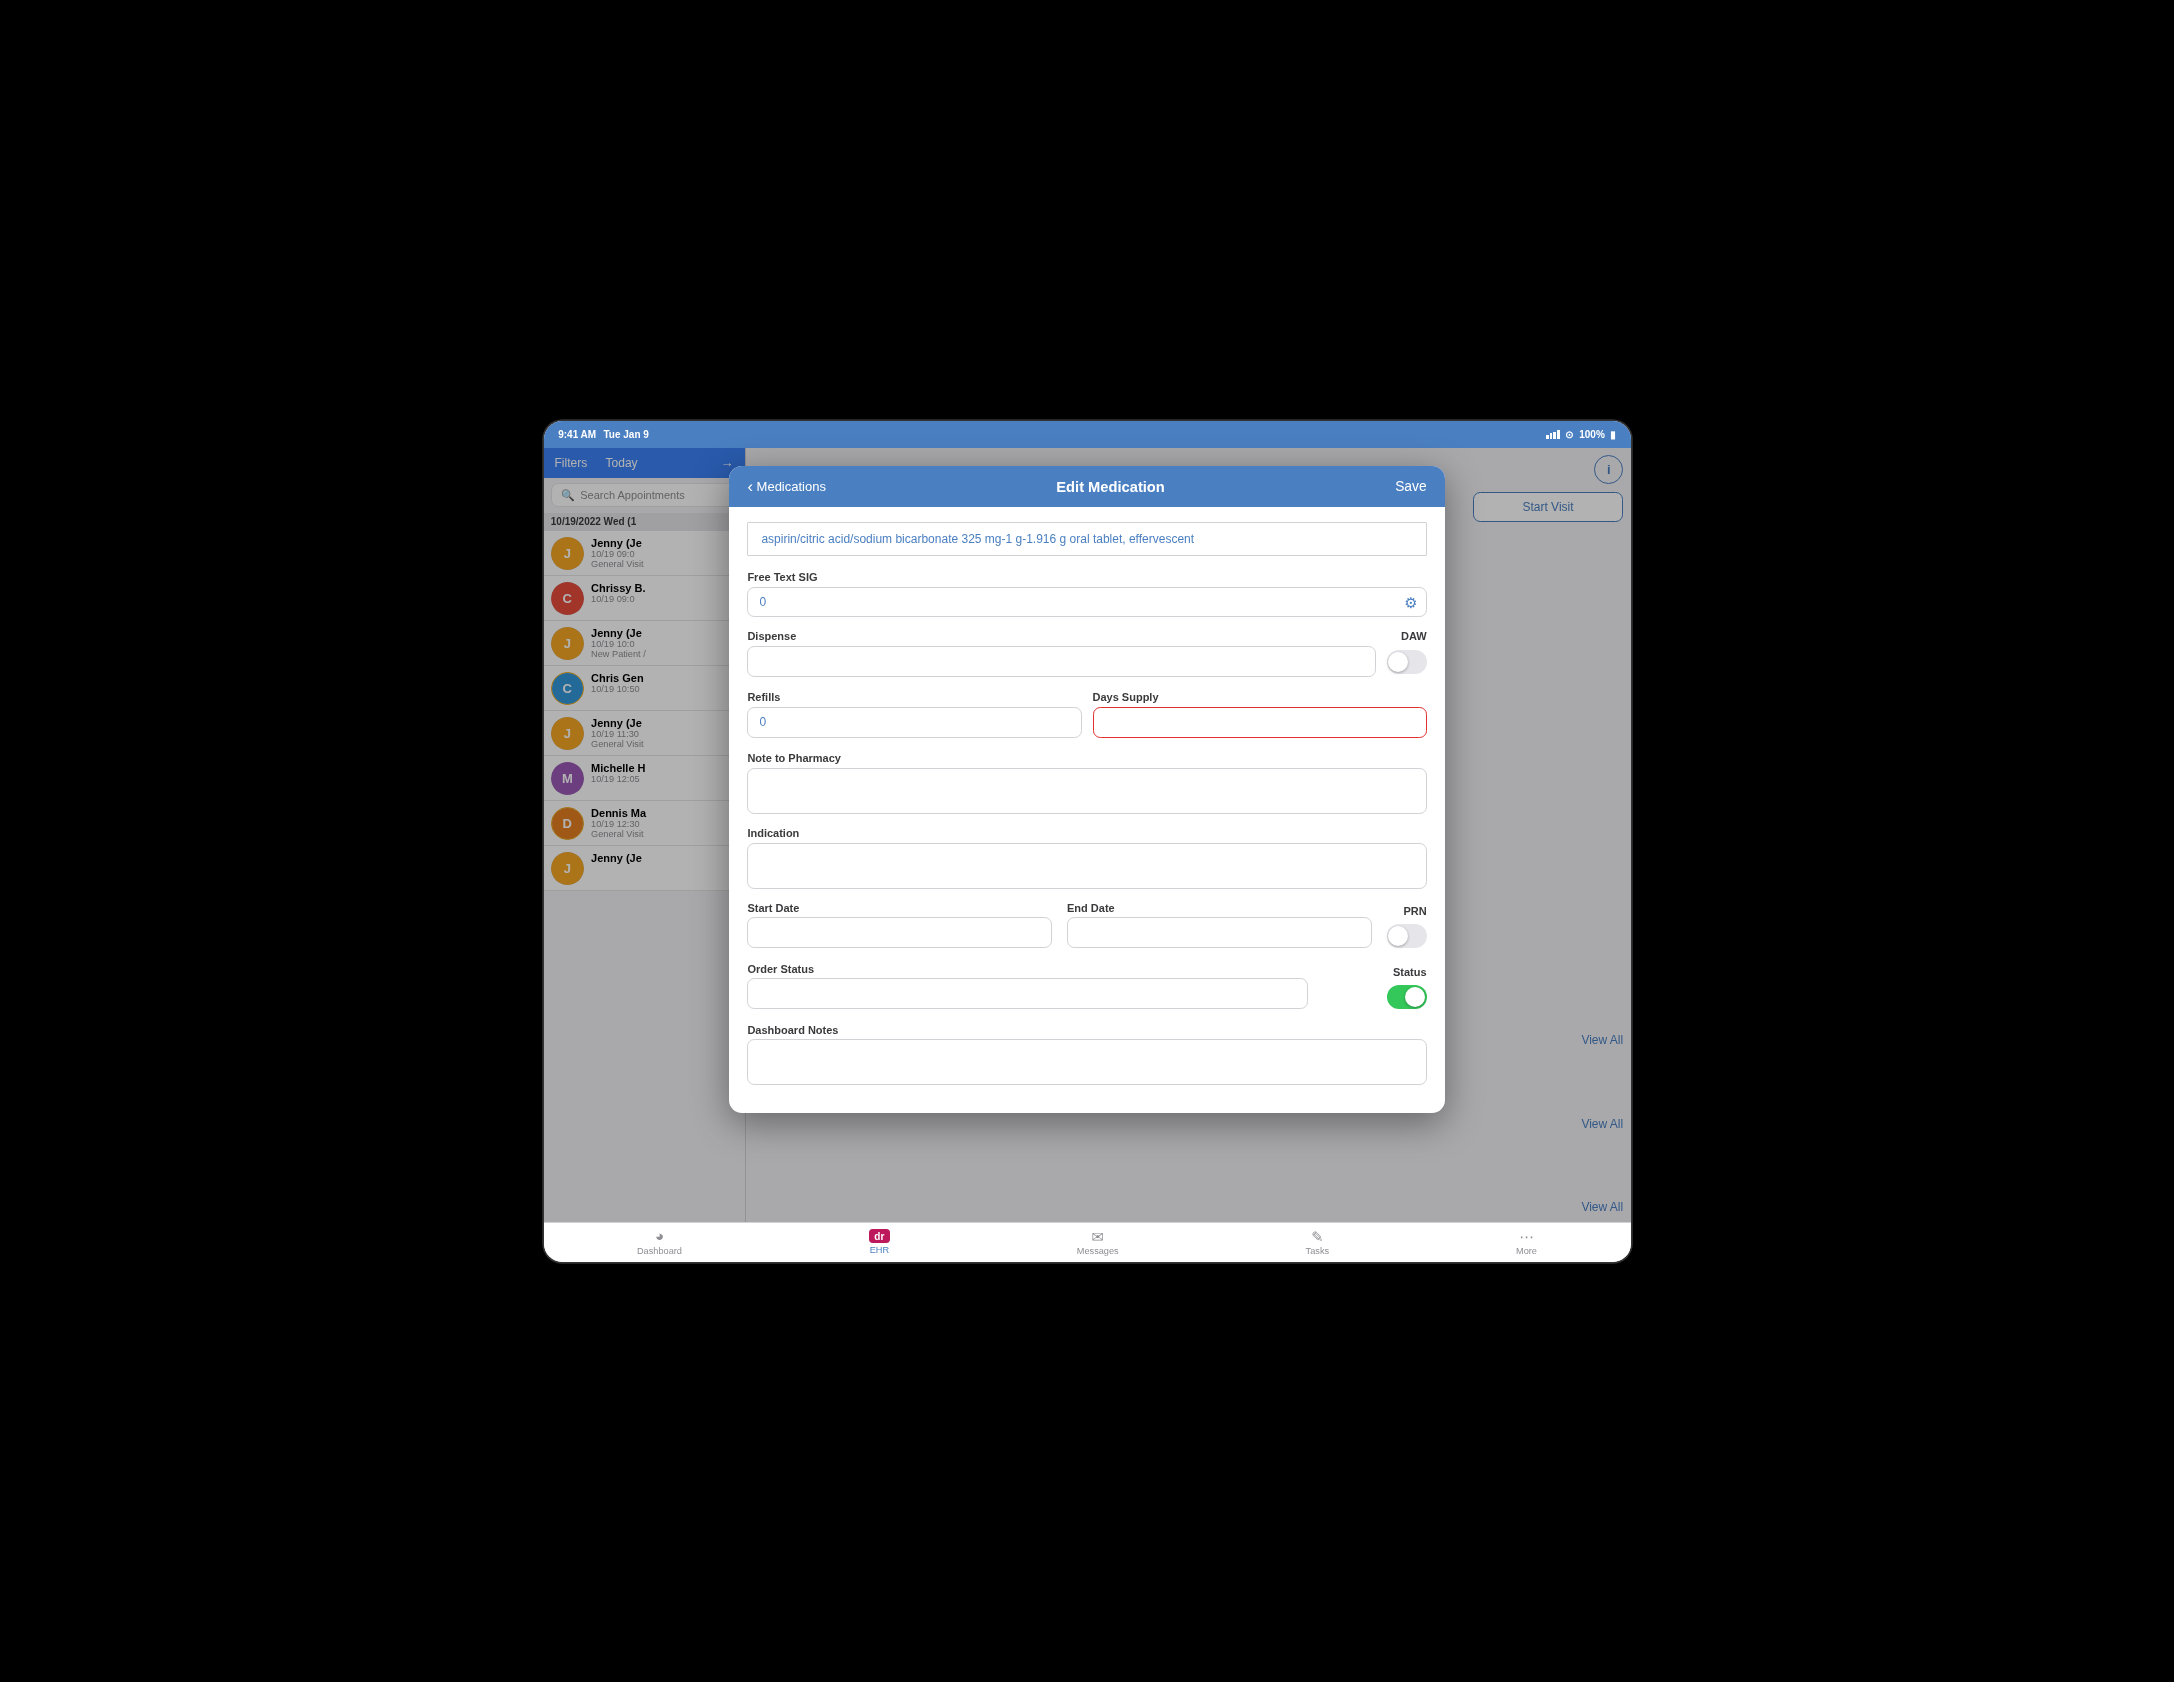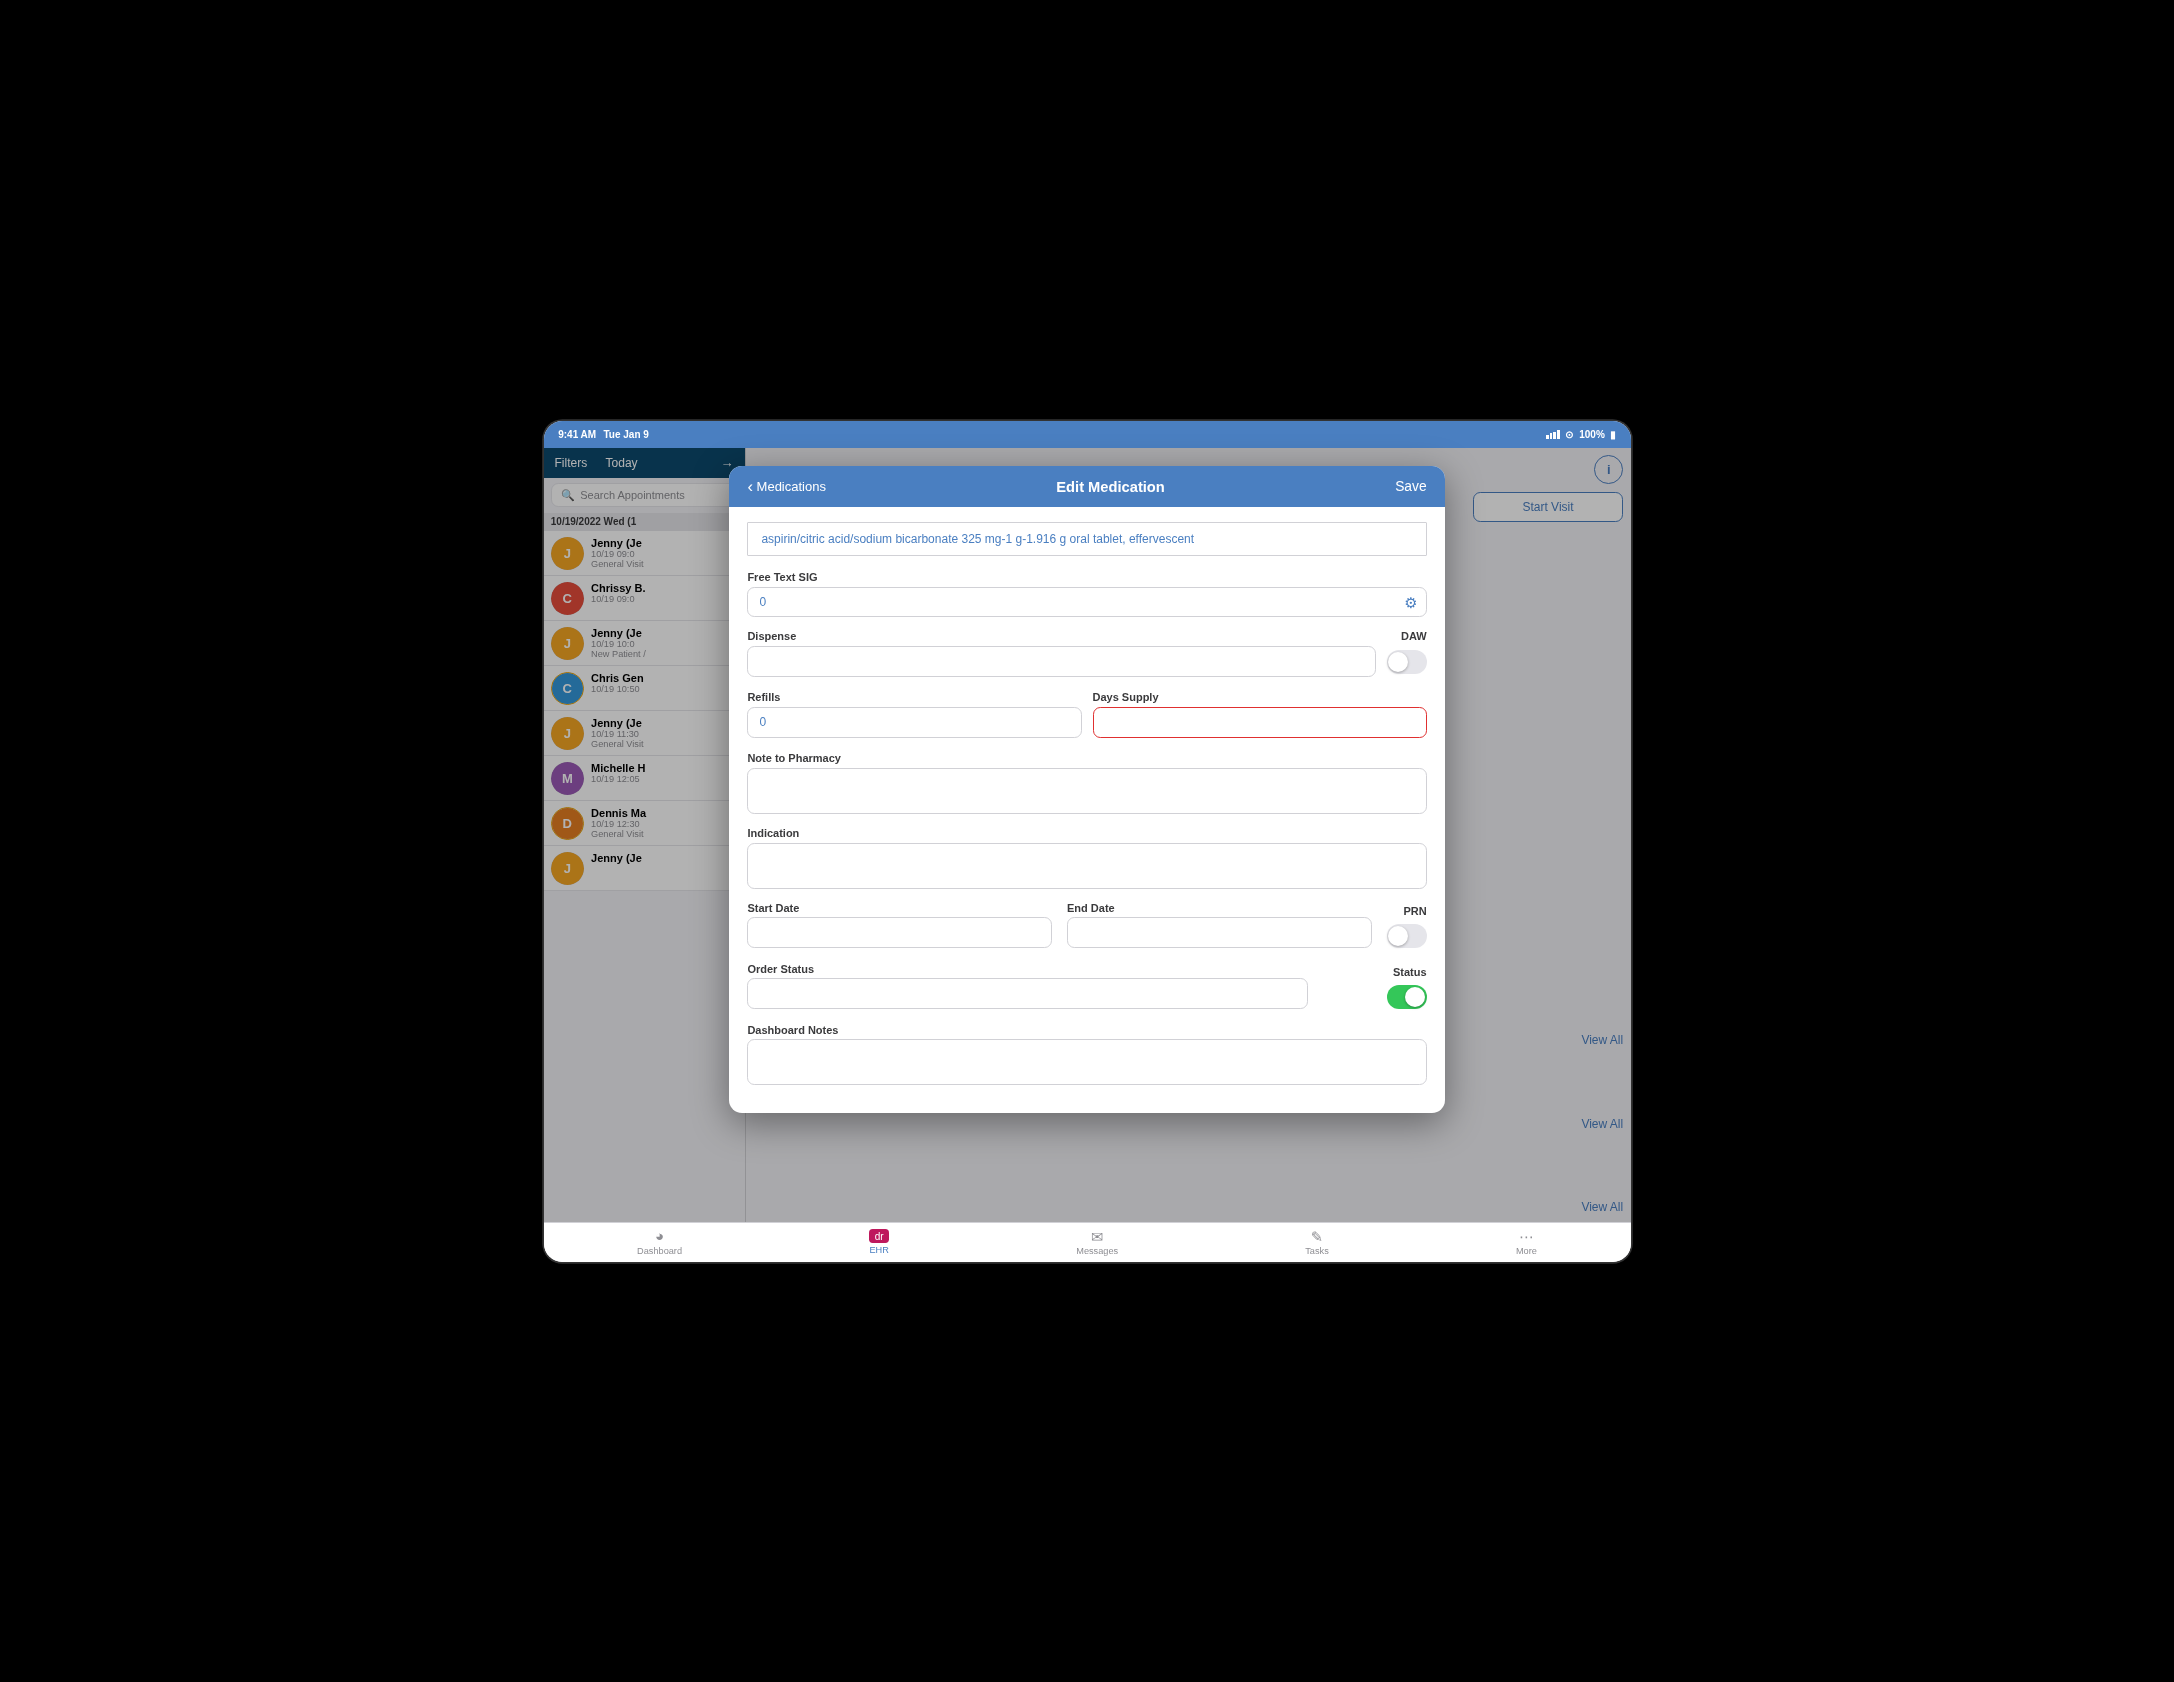--- a/index.html
+++ b/index.html
@@ -49,21 +49,21 @@
     
     .sidebar {
       width: 202px;
       background: #f2f2f7;
       border-right: 0.9px solid #d1d1d6;
       display: flex;
       flex-direction: column;
       overflow: hidden;
     }
     .sidebar-header {
-      background: #0c4a6e;
+      background: #3b82f6;
       padding: 7.3px 11px;
       display: flex;
       align-items: center;
       justify-content: space-between;
     }
     .sidebar-header-actions {
       display: flex;
       gap: 18.4px;
       align-items: center;
     }
@@ -356,21 +356,21 @@
       padding: 3.7px 14.7px;
     }
     .tab-item.active { color: #4a7fc1; }
     .tab-icon { font-size: 14.7px; }
     .ehr-badge {
       background: #be185d;
       color: white;
       border-radius: 3.7px;
       padding: 1.8px 5.5px;
       font-size: 10px;
-      font-weight: 400;
+      font-weight: 700;
       display: flex;
       align-items: center;
       gap: 1.8px;
     }
     .chevron-left { font-size: 16.5px; }
     .section-full {
       margin-bottom: 13px;
     }
   </style>
 </head>

